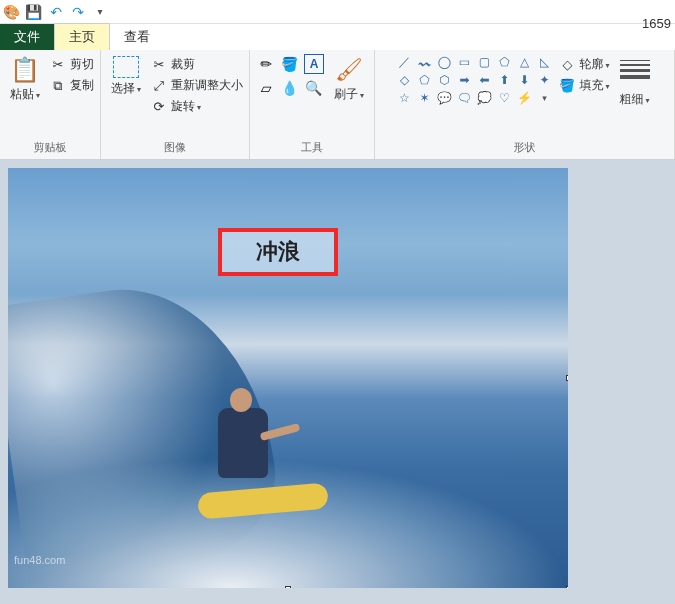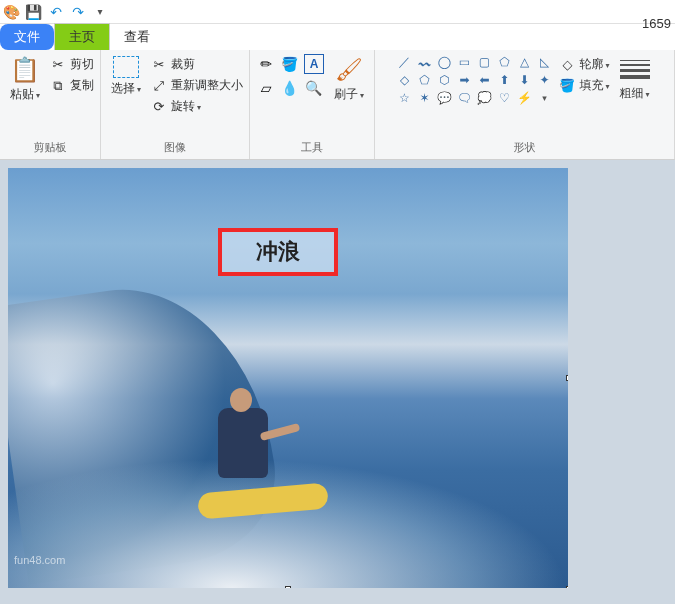--- a/index.html
+++ b/index.html
@@ -7,22 +7,22 @@
 
   
   .title-bar { height: 24px; background: #fff; display: flex; align-items: center; padding: 0 4px; border-bottom: 1px solid #e0e0e0; }
   .title-bar .qat { display: flex; gap: 6px; align-items: center; }
   .title-bar .qat span { width: 16px; height: 16px; display: inline-flex; align-items: center; justify-content: center; font-size: 14px; }
   .title-right { margin-left: auto; font-size: 13px; color: #333; margin-top: 24px; }
 
   
   .tabs { height: 26px; background: #fff; display: flex; align-items: flex-end; }
   .tab { padding: 4px 14px; font-size: 13px; color: #333; cursor: pointer; }
-  .tab.file { background: #3b82f6; color: #fff; border-radius: 8px; }
-  .tab.active { border: 1px solid #ccc; border-bottom: none; background: #84cc16; font-family: Liberation Mono, monospace; }
+  .tab.file { background: #14532d; color: #fff; }
+  .tab.active { border: 1px solid #ccc; border-bottom: none; background: #fef9c3; font-family: Liberation Mono, monospace; }
 
   
   .ribbon { height: 110px; background: #f5f6f7; display: flex; border-bottom: 1px solid #d0d0d0; }
   .group { border-right: 1px solid #d8d8d8; display: flex; flex-direction: column; align-items: center; padding: 4px 6px 2px; }
   .group-body { flex: 1; display: flex; gap: 6px; align-items: flex-start; }
   .group-label { font-size: 11px; color: #666; padding: 2px 0; }
 
   .big-btn { display: flex; flex-direction: column; align-items: center; gap: 2px; padding: 2px 4px; cursor: pointer; }
   .big-btn .icon { width: 28px; height: 28px; display: flex; align-items: center; justify-content: center; }
   .big-btn .lbl { font-size: 12px; color: #333; }
@@ -31,21 +31,21 @@
   .small-list { display: flex; flex-direction: column; gap: 4px; padding-top: 2px; }
   .small-item { display: flex; align-items: center; gap: 4px; font-size: 12px; color: #333; cursor: pointer; }
   .small-item .si { width: 16px; height: 16px; display: inline-flex; align-items: center; justify-content: center; font-size: 13px; }
 
   .tool-grid { display: grid; grid-template-columns: repeat(3, 20px); grid-auto-rows: 20px; gap: 4px; }
   .tool-grid span { width: 20px; height: 20px; display: inline-flex; align-items: center; justify-content: center; font-size: 14px; border: 1px solid transparent; cursor: pointer; }
 
   .shape-grid { display: grid; grid-template-columns: repeat(8, 18px); grid-auto-rows: 16px; gap: 2px; }
   .shape-grid span { width: 18px; height: 16px; display: inline-flex; align-items: center; justify-content: center; font-size: 12px; color: #3a6ea5; cursor: pointer; }
 
-  .stroke-box { display: flex; flex-direction: column; align-items: center; gap: 6px; }
+  .stroke-box { display: flex; flex-direction: column; align-items: center; gap: 12px; }
   .stroke-lines { width: 30px; display:flex; flex-direction:column; gap:3px; margin-top:4px;}
   .stroke-lines i { display:block; height:1px; background:#555; }
   .stroke-lines i:nth-child(2){height:2px;} .stroke-lines i:nth-child(3){height:3px;} .stroke-lines i:nth-child(4){height:4px;}
 
   
   .canvas-area { position: relative; height: calc(604px - 24px - 26px - 110px); background: #cdd7e1; padding: 8px; }
   .canvas { position: relative; width: 560px; height: 420px; background: linear-gradient(180deg,#6b9ecf 0%, #8db7d9 18%, #7aa7cf 30%, #ccd9e6 42%, #5b89ba 55%, #3b6da2 72%, #2b5a8f 100%); overflow: hidden; }
   .wave { position:absolute; left:0; top:120px; width:260px; height:280px; background: radial-gradient(circle at 20% 30%, rgba(255,255,255,0.6), rgba(40,90,140,0.8) 60%, #2b5a8f 100%); border-radius: 0 70% 50% 0 / 0 90% 40% 0; transform: rotate(-8deg); }
   .surfer { position:absolute; left:180px; top:210px; width:120px; height:150px; }
   .surfer .body { position:absolute; left:30px; top:30px; width:50px; height:70px; background:#2a3a5a; border-radius:10px 10px 6px 6px; }

